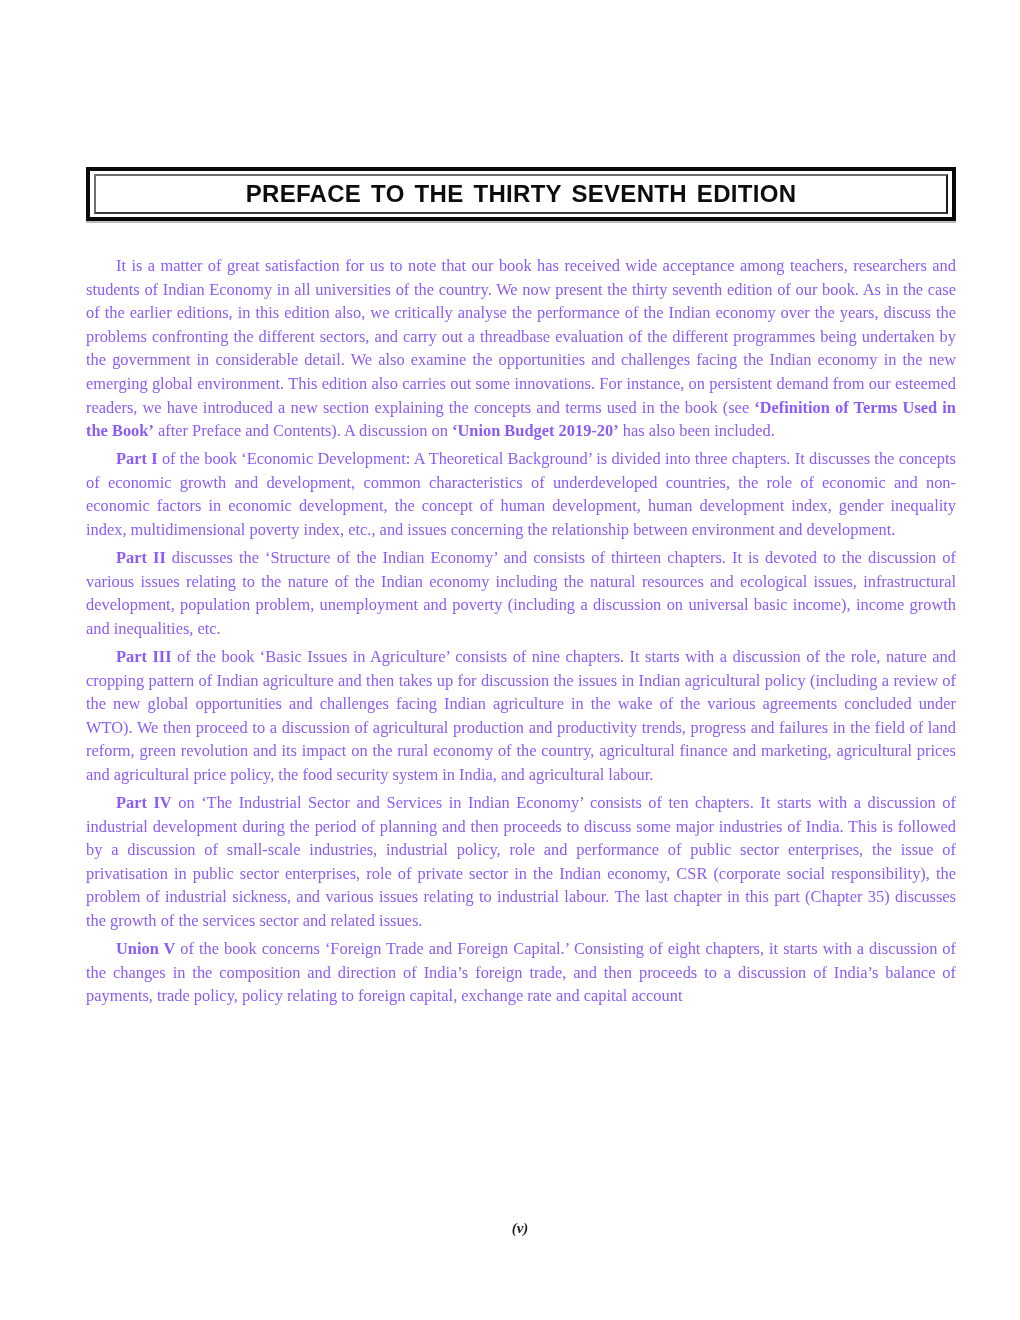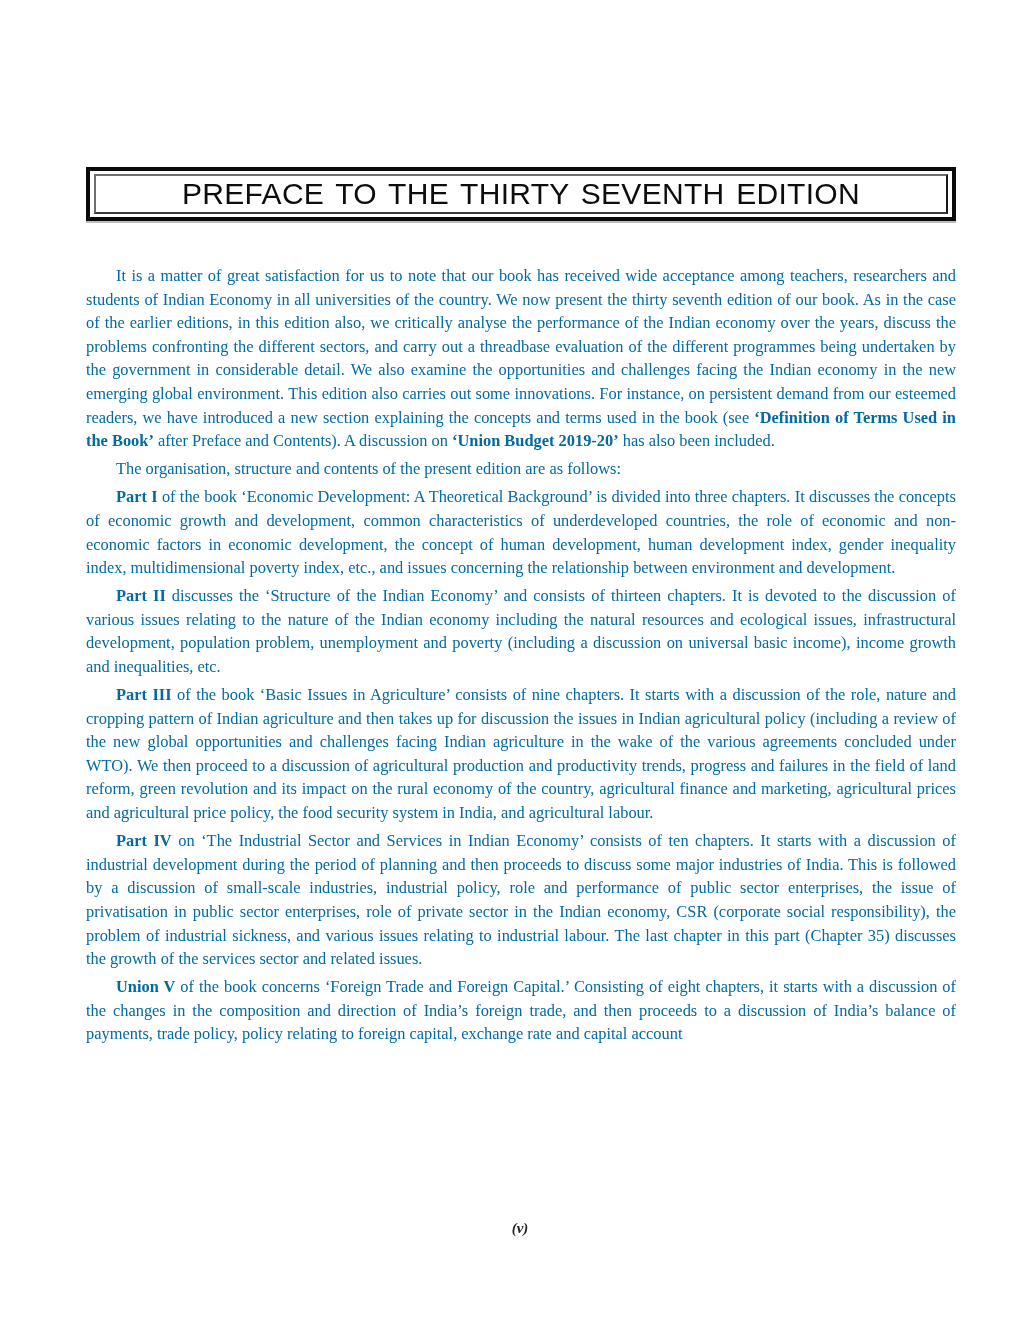--- a/index.html
+++ b/index.html
@@ -33,36 +33,36 @@
       border-top: 2px solid #6e6e6e;
       border-left: 2px solid #6e6e6e;
       border-right: 2px solid #1a1a1a;
       border-bottom: 2px solid #3a3a3a;
       display: flex;
       align-items: center;
       justify-content: center;
     }
     .header-title {
       font-family: "Liberation Sans", sans-serif;
-      font-weight: normal;
-      font-size: 30px;
+      font-weight: bold;
+      font-size: 24px;
       letter-spacing: 0.3px;
       word-spacing: 3px;
       color: #0d0d0d;
     }
     .body-text {
       position: absolute;
       left: 86px;
-      top: 264px;
+      top: 254px;
       width: 870px;
       font-family: "Liberation Serif", serif;
       font-size: 16.4px;
       line-height: 23.6px;
       text-align: justify;
-      color: #0369a1;
+      color: #8b5cf6;
     }
     .body-text p {
       margin: 0 0 4.5px 0;
       text-indent: 30px;
     }
     .body-text b {
       font-weight: bold;
     }
     .page-number {
       position: absolute;
@@ -84,23 +84,20 @@
   <div class="header-inner">
     <span class="header-title">PREFACE TO THE THIRTY SEVENTH EDITION</span>
   </div>
 </div>
 
 <div class="body-text">
   <p>
     <span>It is a matter of great satisfaction for us to note that our book has received wide acceptance among teachers, researchers and students of Indian Economy in all universities of the country. We now present the thirty seventh edition of our book. As in the case of the earlier editions, in this edition also, we critically analyse the performance of the Indian economy over the years, discuss the problems confronting the different sectors, and carry out a threadbase evaluation of the different programmes being undertaken by the government in considerable detail. We also examine the opportunities and challenges facing the Indian economy in the new emerging global environment. This edition also carries out some innovations. For instance, on persistent demand from our esteemed readers, we have introduced a new section explaining the concepts and terms used in the book (see </span><b>‘Definition of Terms Used in the Book’</b><span> after Preface and Contents). A discussion on </span><b>‘Union Budget 2019-20’</b><span> has also been included.</span>
   </p>
   <p>
-    <span>The organisation, structure and contents of the present edition are as follows:</span>
-  </p>
-  <p>
     <b>Part I</b><span> of the book ‘Economic Development: A Theoretical Background’ is divided into three chapters. It discusses the concepts of economic growth and development, common characteristics of underdeveloped countries, the role of economic and non-economic factors in economic development, the concept of human development, human development index, gender inequality index, multidimensional poverty index, etc., and issues concerning the relationship between environment and development.</span>
   </p>
   <p>
     <b>Part II</b><span> discusses the ‘Structure of the Indian Economy’ and consists of thirteen chapters. It is devoted to the discussion of various issues relating to the nature of the Indian economy including the natural resources and ecological issues, infrastructural development, population problem, unemployment and poverty (including a discussion on universal basic income), income growth and inequalities, etc.</span>
   </p>
   <p>
     <b>Part III</b><span> of the book ‘Basic Issues in Agriculture’ consists of nine chapters. It starts with a discussion of the role, nature and cropping pattern of Indian agriculture and then takes up for discussion the issues in Indian agricultural policy (including a review of the new global opportunities and challenges facing Indian agriculture in the wake of the various agreements concluded under WTO). We then proceed to a discussion of agricultural production and productivity trends, progress and failures in the field of land reform, green revolution and its impact on the rural economy of the country, agricultural finance and marketing, agricultural prices and agricultural price policy, the food security system in India, and agricultural labour.</span>
   </p>
   <p>
     <b>Part IV</b><span> on ‘The Industrial Sector and Services in Indian Economy’ consists of ten chapters. It starts with a discussion of industrial development during the period of planning and then proceeds to discuss some major industries of India. This is followed by a discussion of small-scale industries, industrial policy, role and performance of public sector enterprises, the issue of privatisation in public sector enterprises, role of private sector in the Indian economy, CSR (corporate social responsibility), the problem of industrial sickness, and various issues relating to industrial labour. The last chapter in this part (Chapter 35) discusses the growth of the services sector and related issues.</span>

